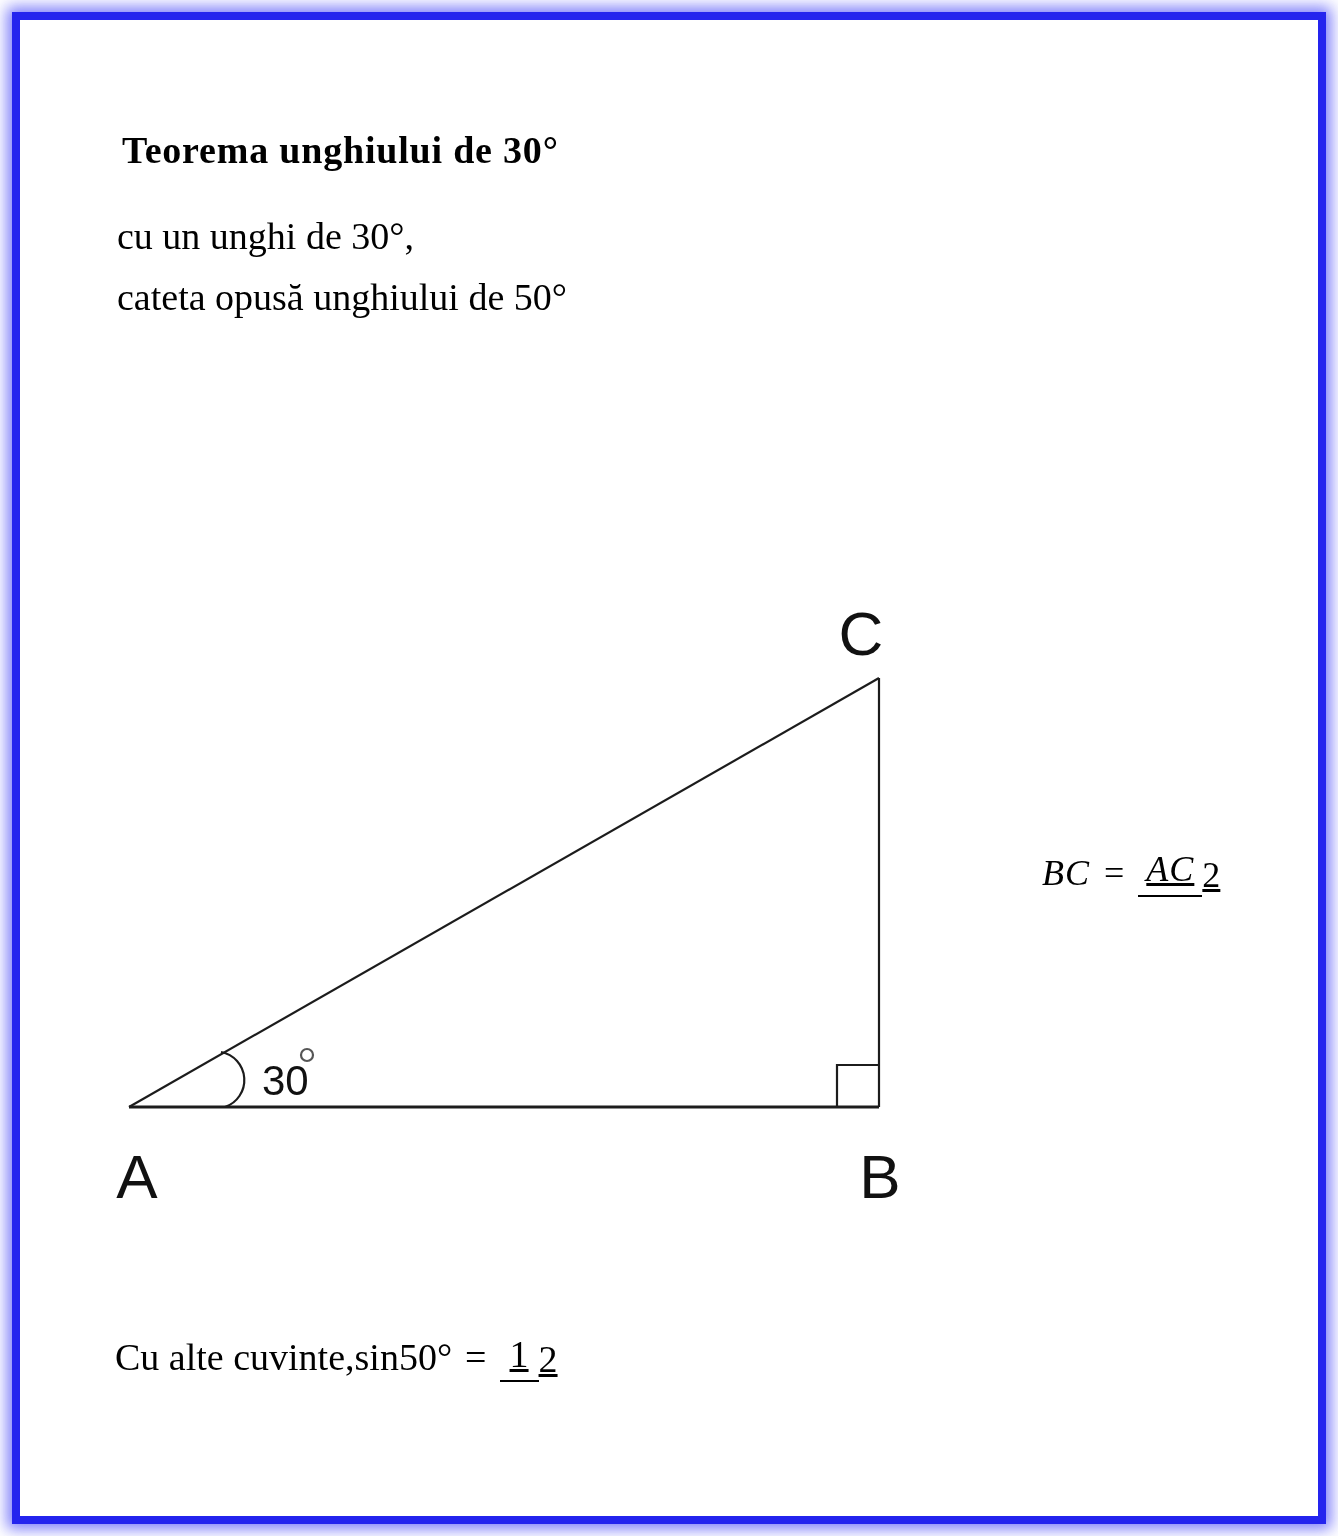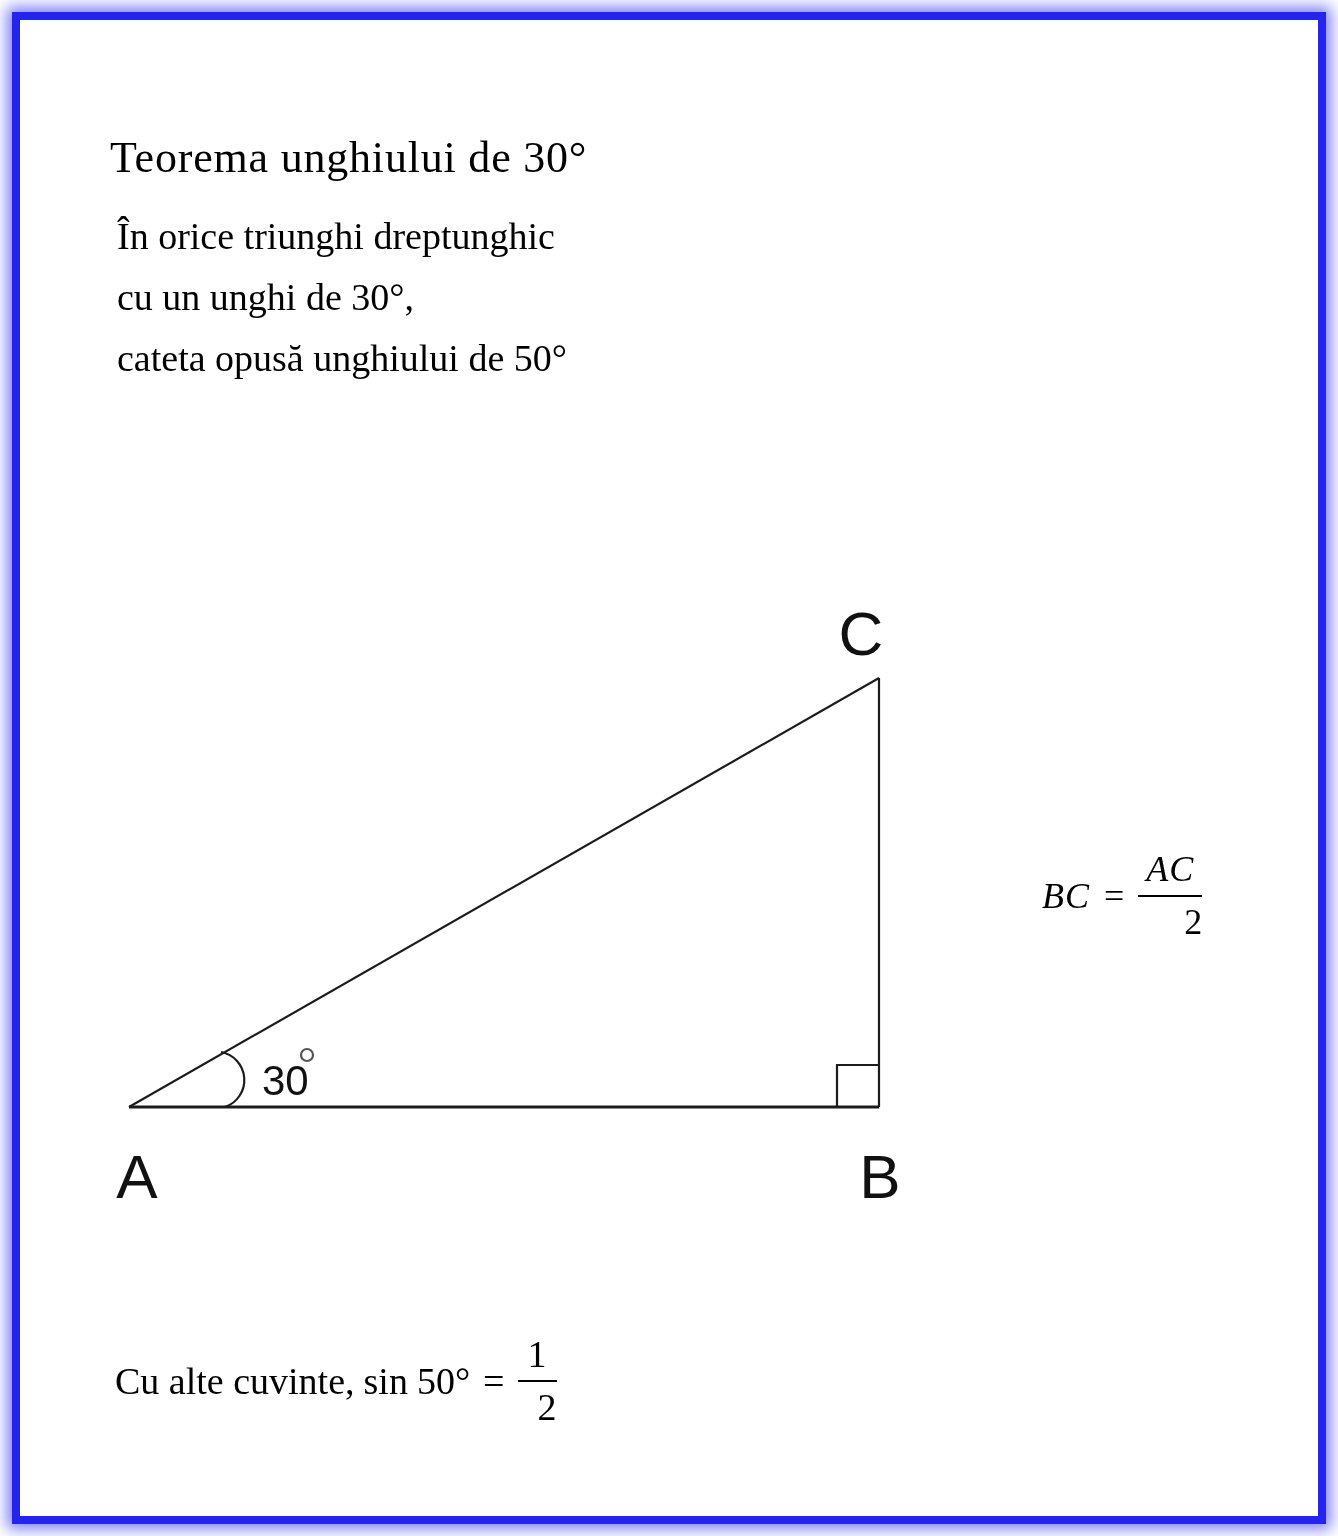--- a/index.html
+++ b/index.html
@@ -19,24 +19,24 @@
   .content-panel {
     position: absolute;
     inset: 20px;
     background: #ffffff;
     box-shadow:
       0 0 0 8px var(--accent, #2424ee),
       0 0 14px 13px rgba(70, 70, 248, 0.70);
   }
   .page-title {
     position: absolute;
-    left: 110px;
+    left: 122px;
     top: 103px;
-    font-size: 44px;
-    font-weight: normal;
+    font-size: 38px;
+    font-weight: bold;
     letter-spacing: 0.8px;
     white-space: nowrap;
   }
   .theorem-statement {
     position: absolute;
     left: 117px;
     top: 206px;
     font-size: 38px;
     line-height: 61px;
     white-space: nowrap;
@@ -62,52 +62,52 @@
     display: flex;
     align-items: center;
     gap: 14px;
     font-size: 36px;
     white-space: nowrap;
   }
   .math-var { font-style: italic; letter-spacing: 1px; }
   .math-upright { font-style: normal; }
   .frac {
     display: flex;
-    flex-direction: column;
-    align-items: flex-end;
+    flex-direction: row;
+    align-items: center;
+    text-decoration: underline;
   }
   .frac .num {
     padding: 0 8px 5px;
     border-bottom: 2px solid #000;
   }
   .frac .den { padding-top: 4px; }
 
   .formula-bottom {
     position: absolute;
     left: 115px;
     top: 1332px;
     display: flex;
     align-items: center;
     font-size: 38px;
     white-space: nowrap;
   }
-  .formula-bottom .gap-s { margin-left: 9px; }
+  .formula-bottom .gap-s { }
   .formula-bottom .gap-m { margin-left: 13px; }
   .formula-bottom .frac .num { padding: 0 10px 4px; }
   .formula-bottom .frac .den { padding-top: 3px; }
 </style>
 </head>
 <body>
 
 <div class="content-panel"></div>
 
 <h1 class="page-title">Teorema unghiului de 30°</h1>
 
 <div class="theorem-statement">
-  <div>În orice triunghi dreptunghic</div>
   <div>cu un unghi de 30°,</div>
   <div>cateta opusă unghiului de 50°</div>
 </div>
 
 <svg class="diagram-svg" viewBox="0 0 1338 1536">
   <g stroke="#1c1c1c" fill="none">
     <line x1="129" y1="1107" x2="879" y2="1107" stroke-width="3"></line>
     <line x1="879" y1="1107" x2="879" y2="678" stroke-width="2.2"></line>
     <line x1="129" y1="1107" x2="879" y2="678" stroke-width="2.2"></line>
     <path d="M 837 1107 L 837 1065 L 879 1065" stroke-width="2.2"></path>

